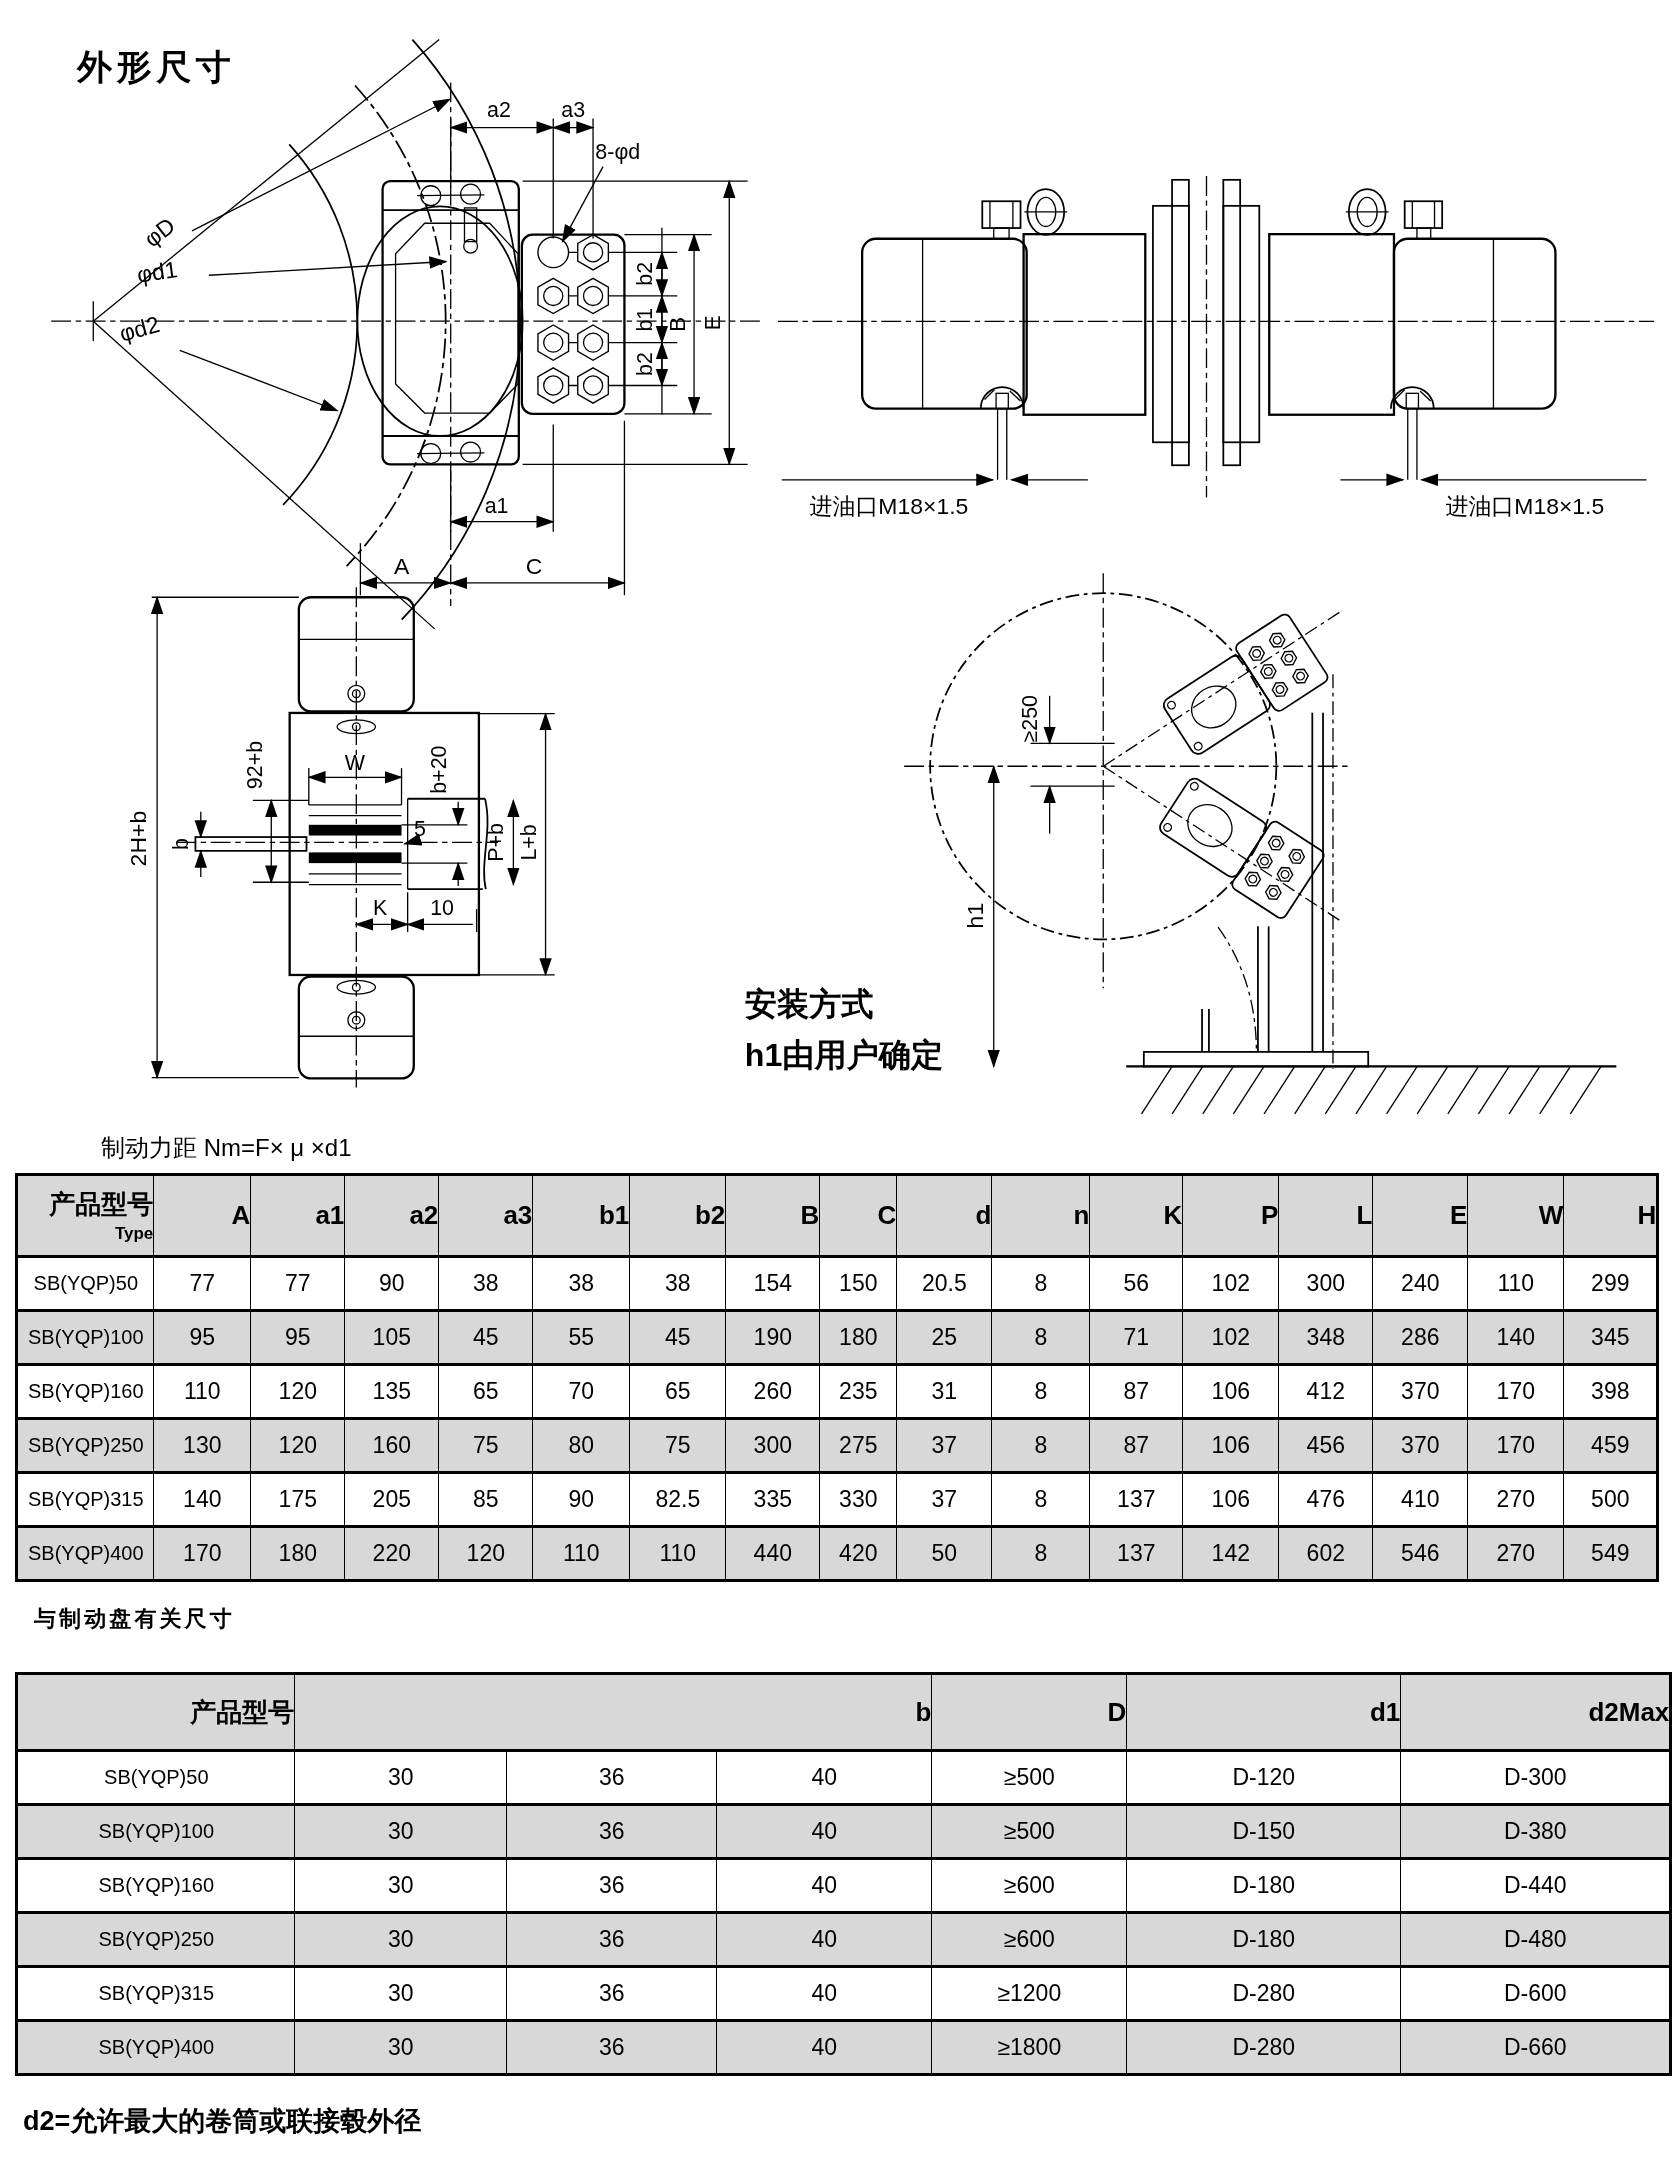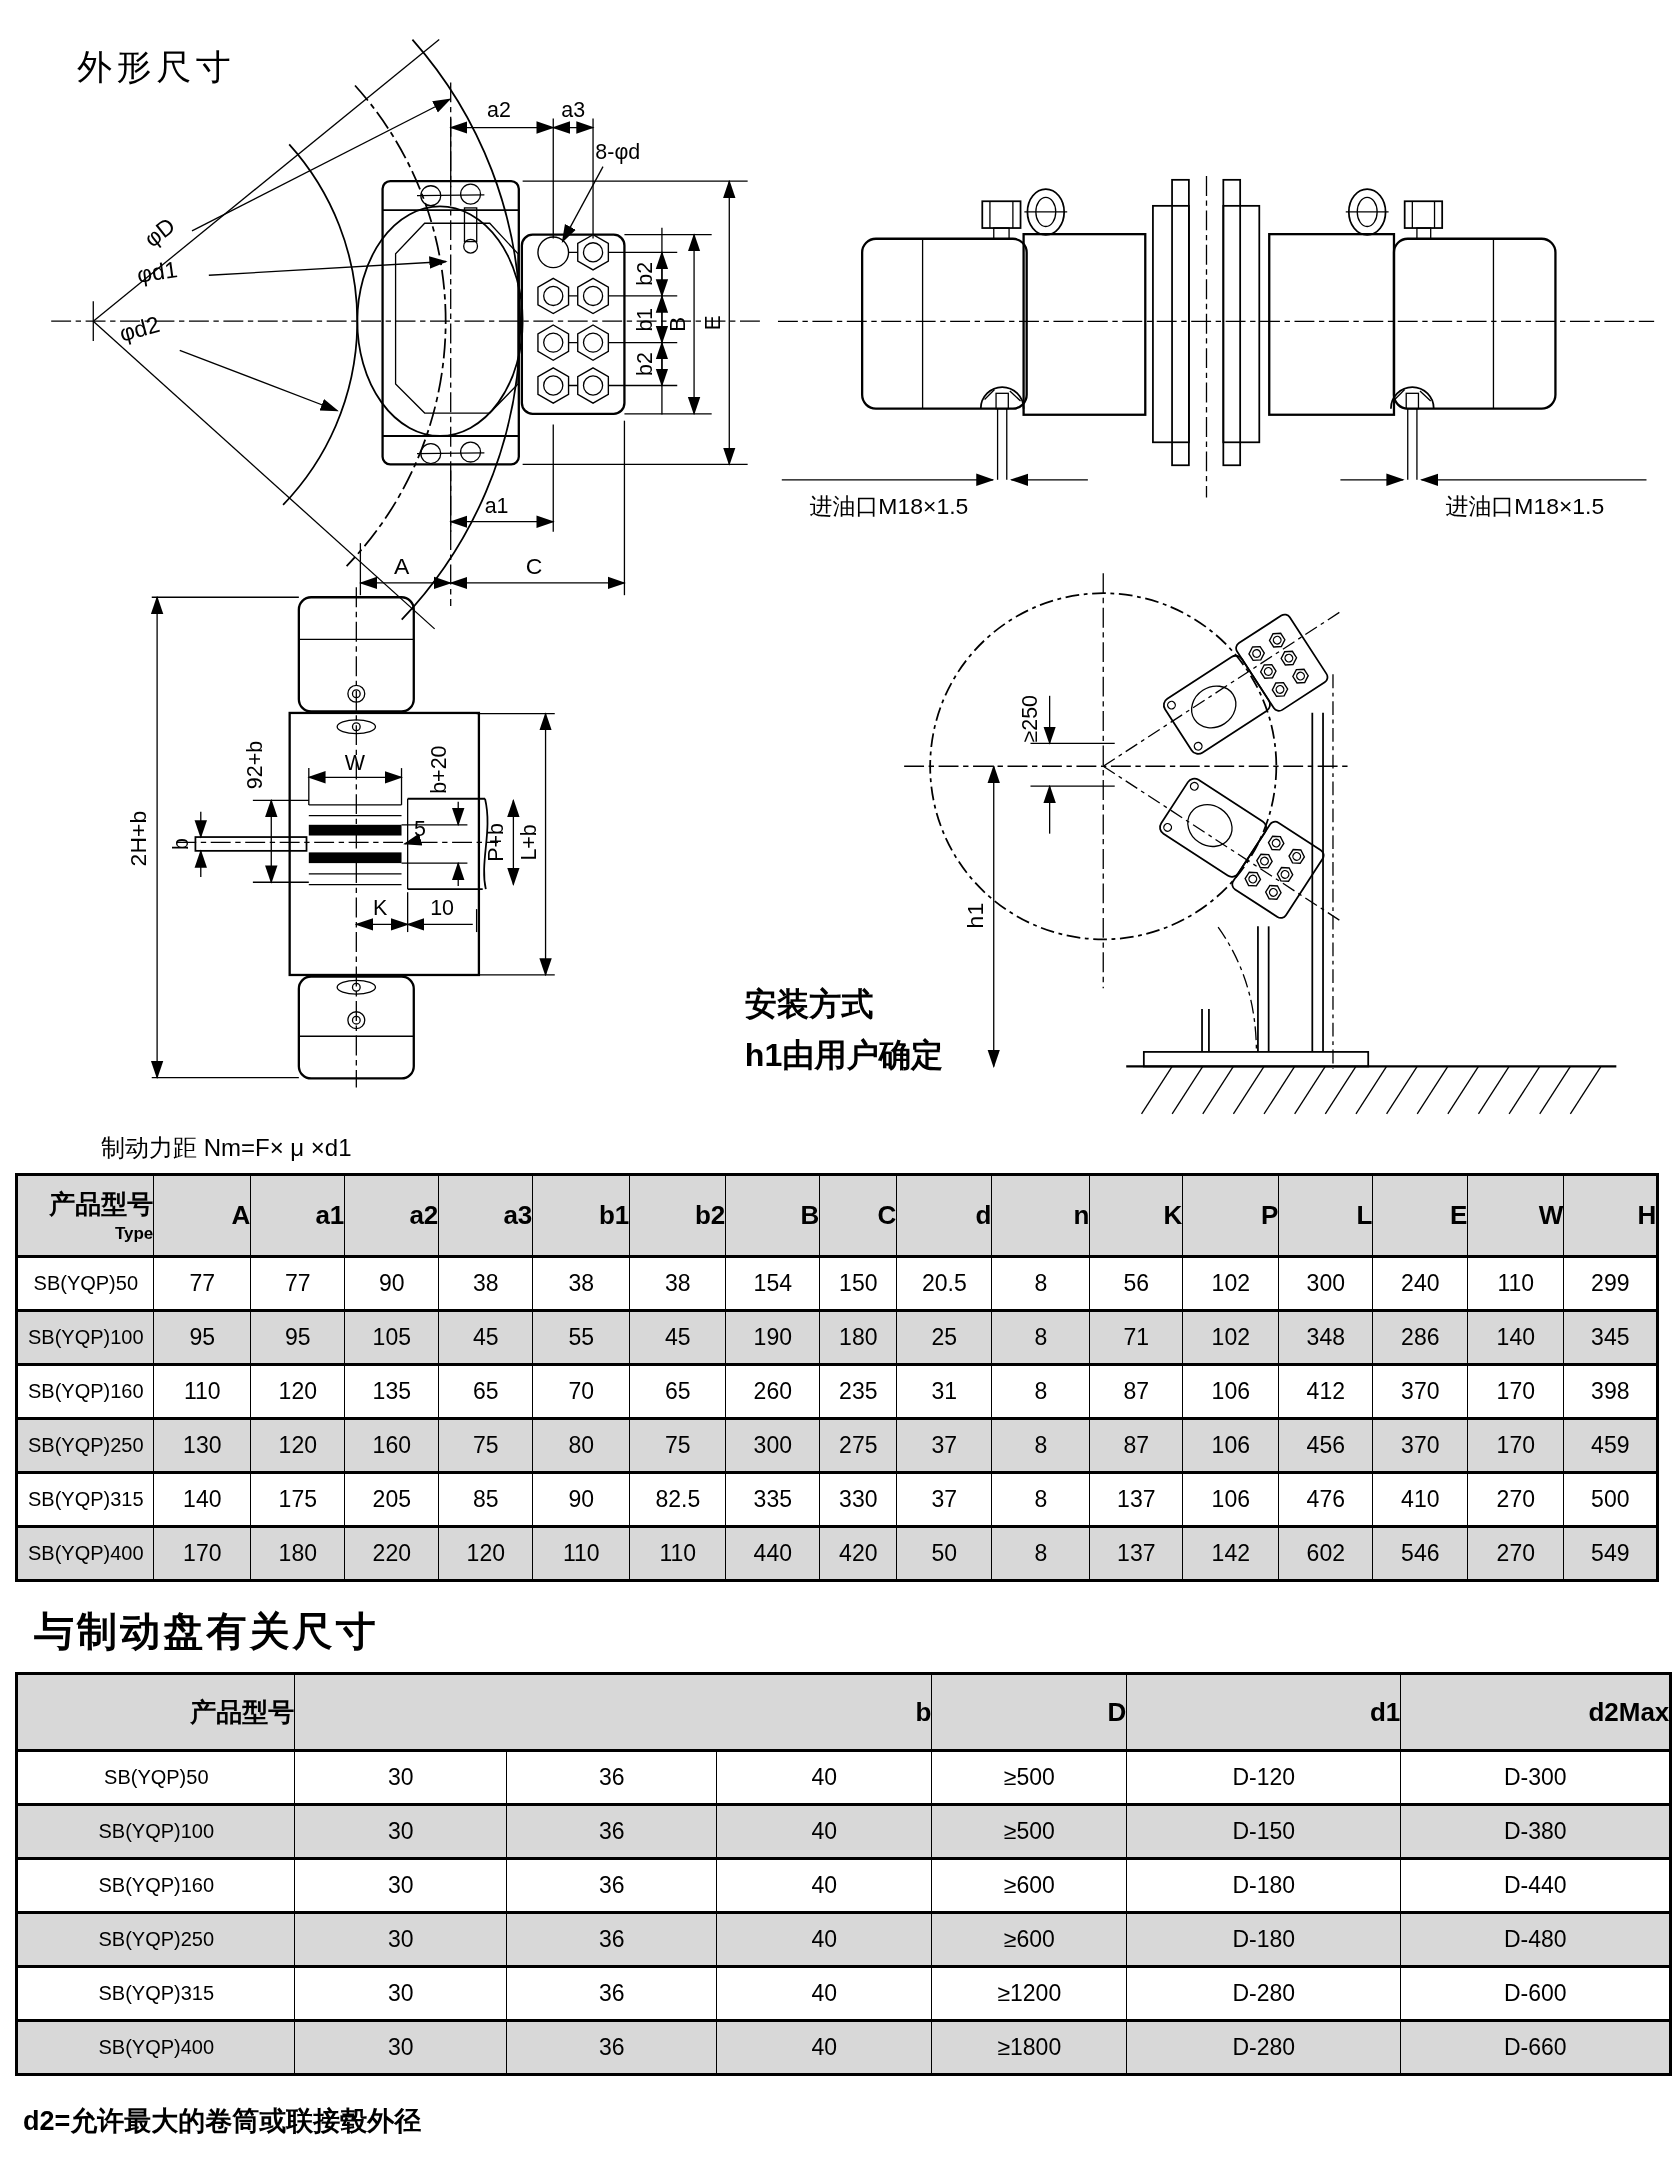--- a/index.html
+++ b/index.html
@@ -1,20 +1,20 @@
 <!DOCTYPE html>
 <html style="font-size:12.3px"><head>
 <meta charset="utf-8">
 <style>
   html,body{margin:0;padding:0;background:#fff;}
   .page{position:relative;width:1672px;height:2183px;background:#fff;overflow:hidden;
         font-family:"Liberation Sans", sans-serif;color:#000;}
   .abs{position:absolute;}
-  .page-title{font-size:35px;font-weight:normal;letter-spacing:4.6px;}
-  .section-title{font-size:40px;font-weight:bold;letter-spacing:3.1px;}
+  .page-title{font-size:35px;font-weight:bold;letter-spacing:4.6px;}
+  .section-title{font-size:22px;font-weight:bold;letter-spacing:3.1px;}
   .formula{font-size:24px;}
   .note{font-size:27px;font-weight:600;line-height:1.62;}
   
   svg{overflow:visible;}
   svg .main{stroke:#000;stroke-width:3;fill:none;}
   svg .med{stroke:#000;stroke-width:2.3;fill:none;}
   svg .thin{stroke:#000;stroke-width:1.7;fill:none;}
   svg .cl{stroke-dasharray:26 6 7 6;}
   svg .dd{stroke-dasharray:18 6 5 6;}
   svg text{fill:#000;font-family:"Liberation Sans",sans-serif;}

